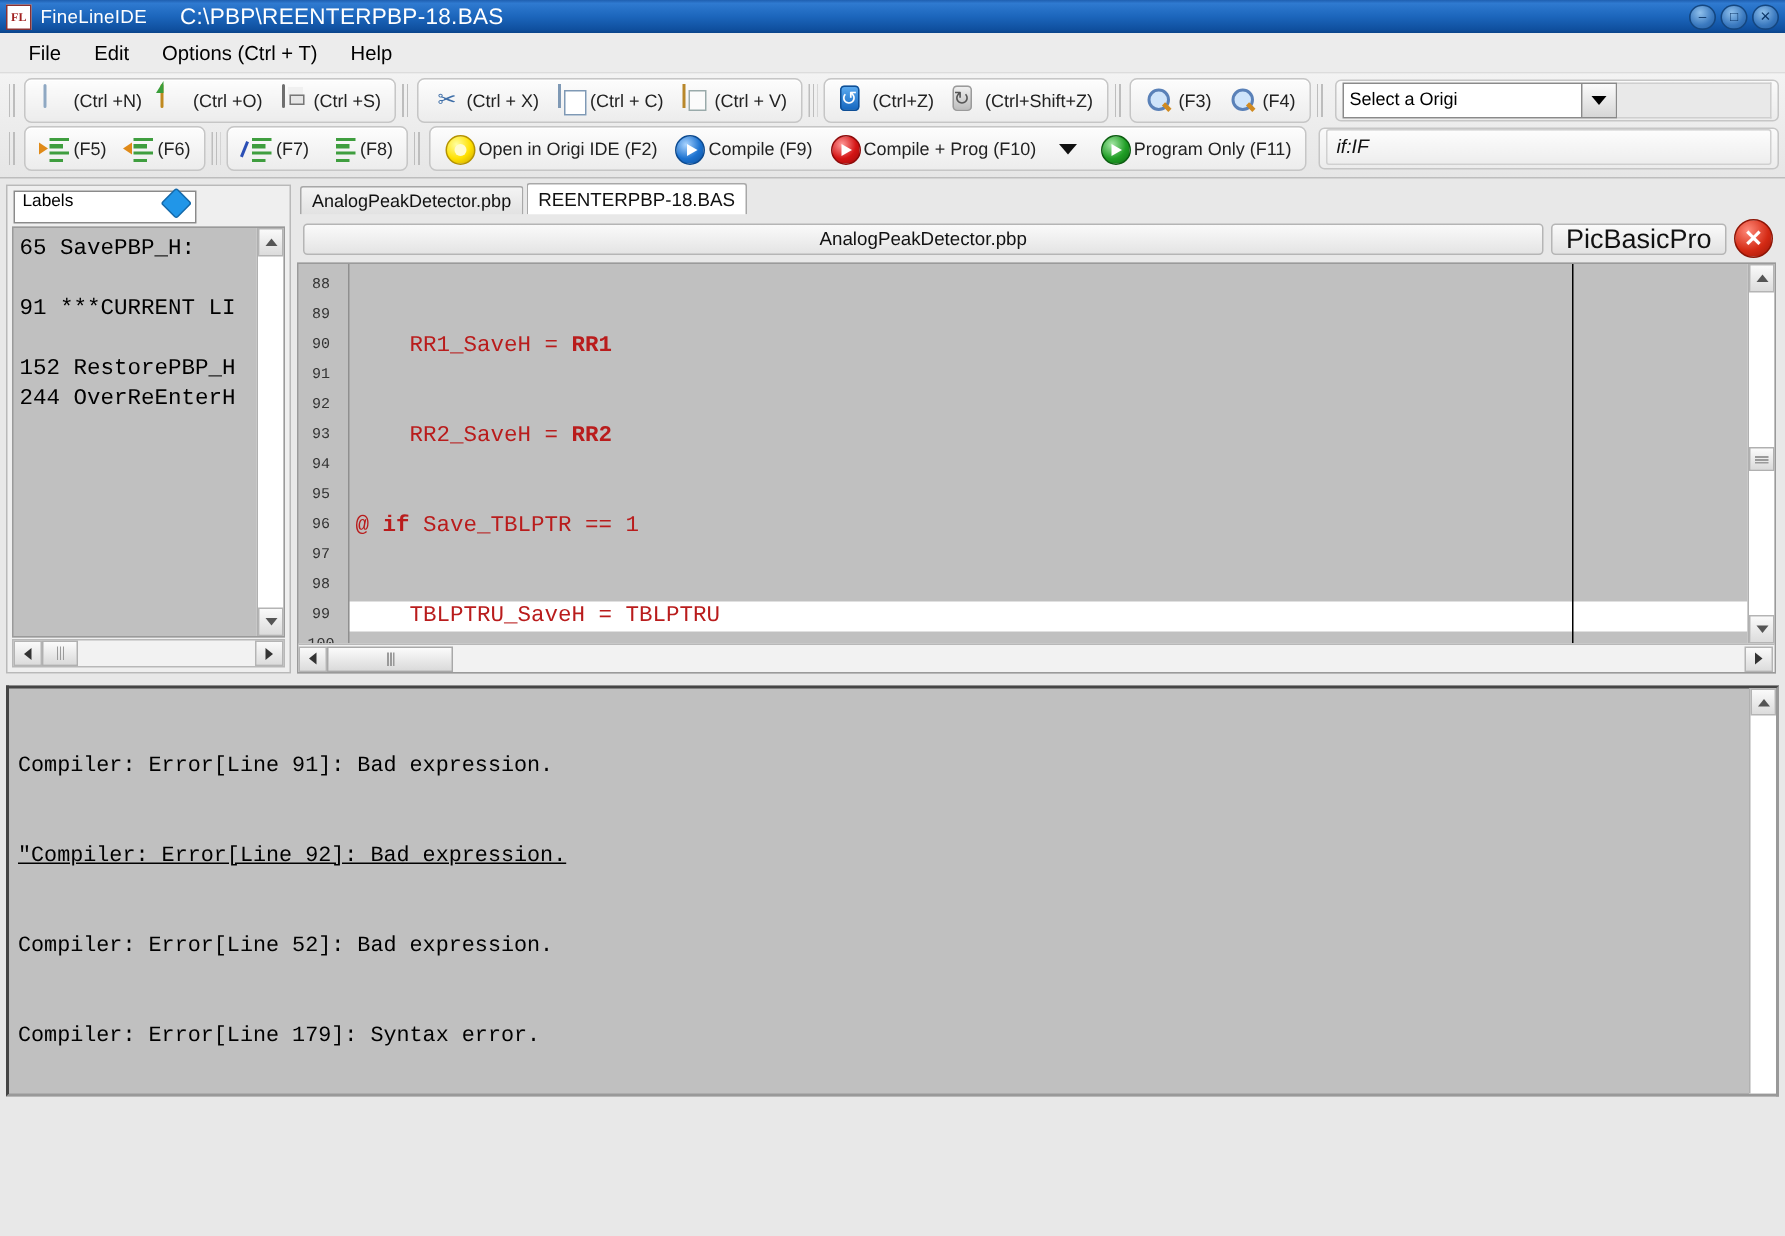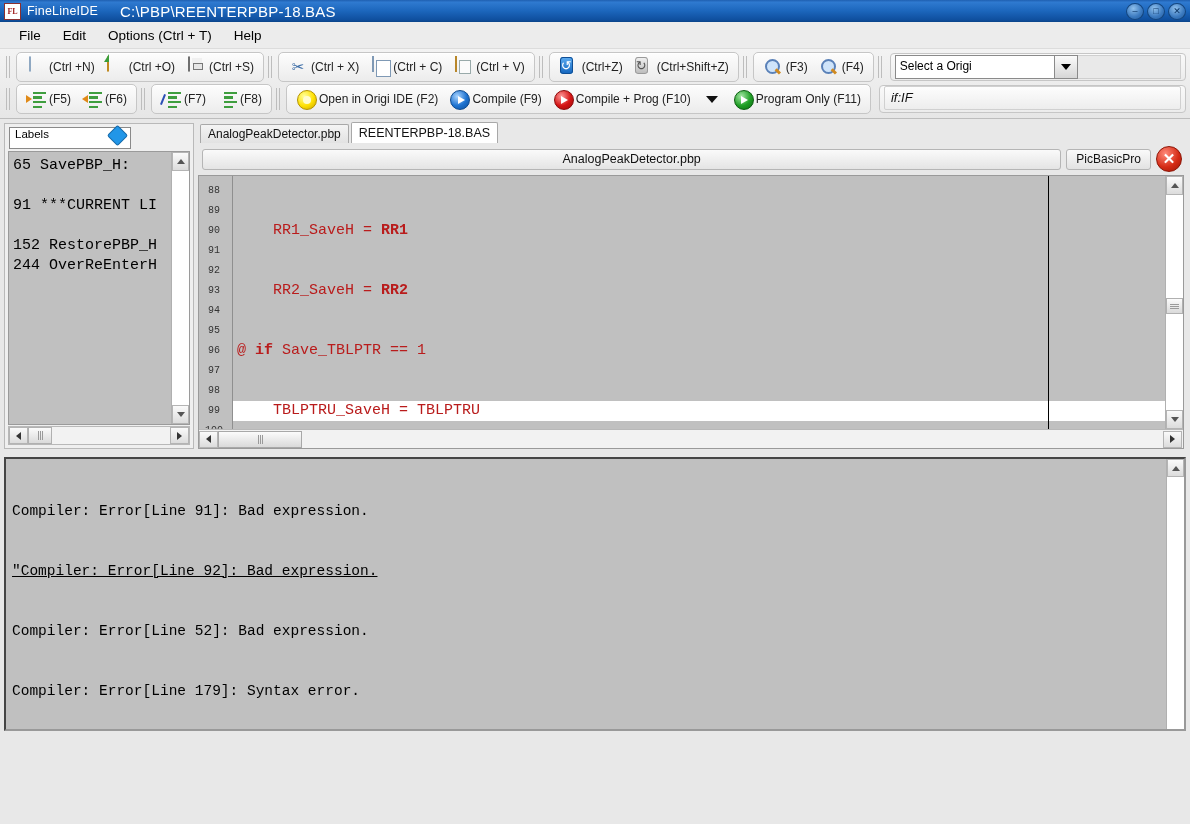--- a/index.html
+++ b/index.html
@@ -308,21 +308,21 @@
     flex: 1; height: 19px;
     background: linear-gradient(to bottom,#fafafa,#e4e4e4);
     border: 1px solid #b5b5b5; border-radius: 3px;
     font-size: 12.5px; color: #111;
     display: flex; align-items: center; justify-content: center;
   }
   .pbp-btn {
     height: 19px; padding: 0 9px;
     background: linear-gradient(to bottom,#fafafa,#e2e2e2);
     border: 1px solid #b5b5b5; border-radius: 3px;
-    font-size: 12px; line-height: 19px; color: #111;
+    font-size: 18px; line-height: 19px; color: #111;
   }
   .close-red {
     width: 24px; height: 24px; border-radius: 50%;
     background: radial-gradient(circle at 35% 28%, #ff8a7a, #d42a14 58%, #9b1608);
     border: 1px solid #8d1405;
     color: #fff; font-size: 15px; font-weight: bold;
     display: flex; align-items: center; justify-content: center;
     margin-right: 2px;
   }
   .code-area {

